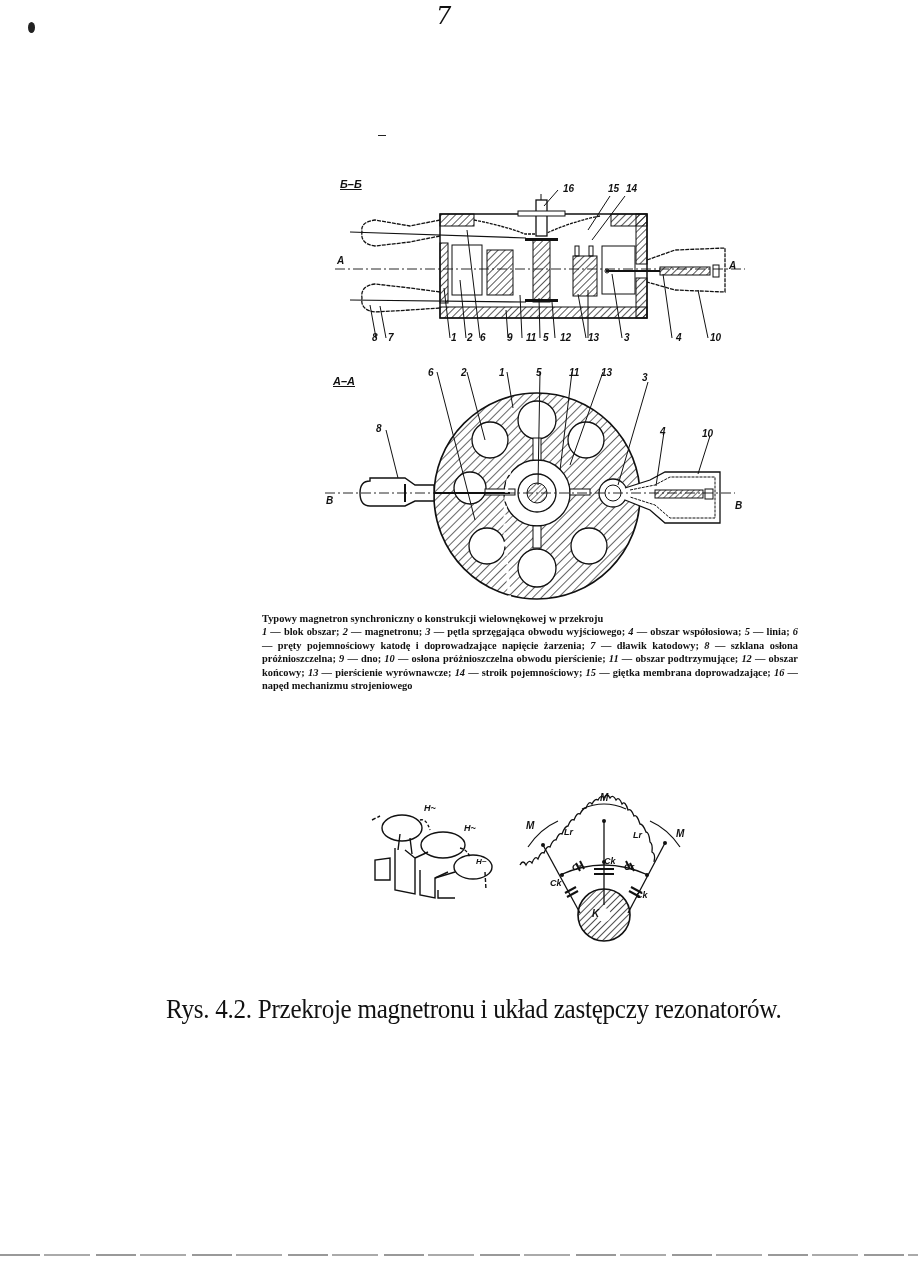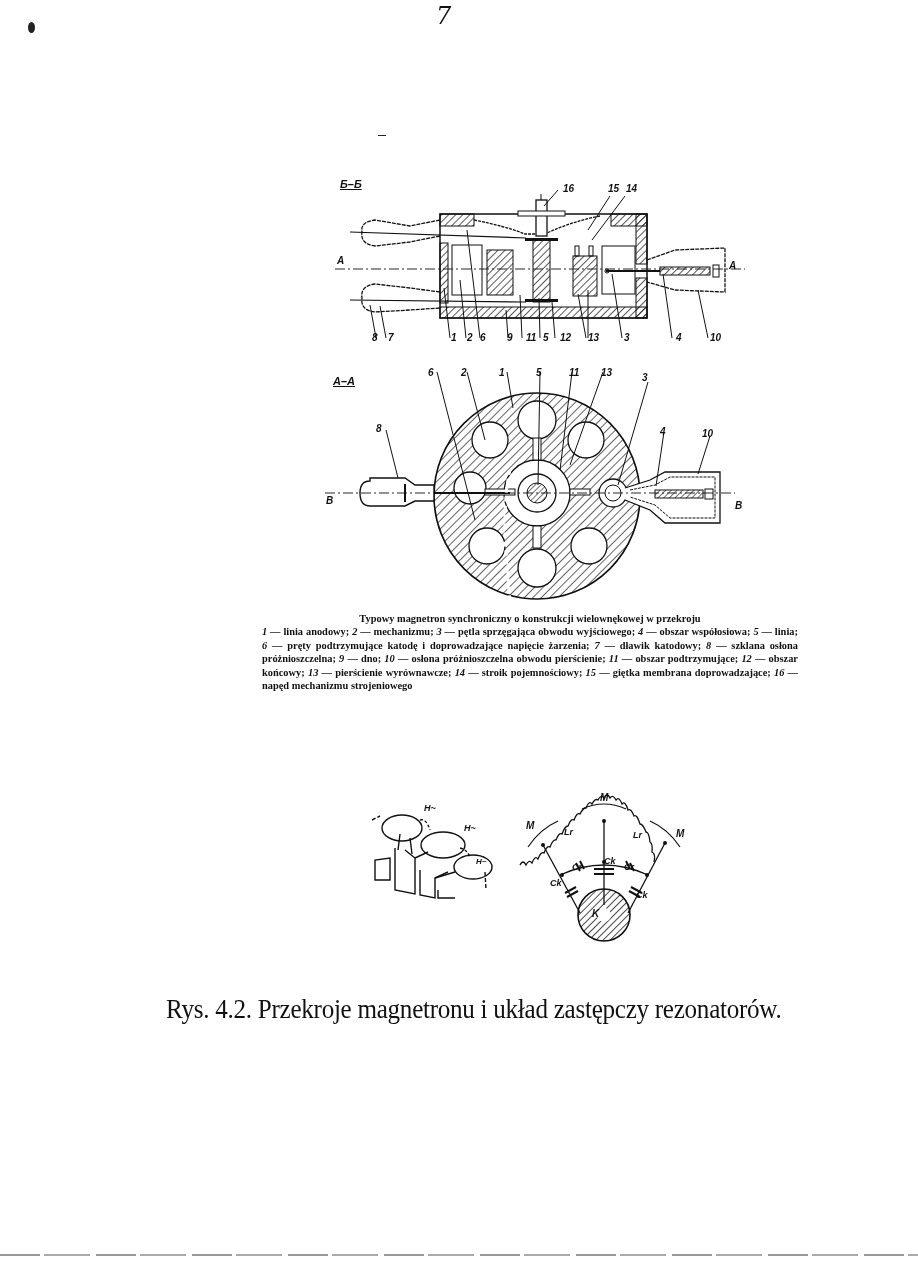--- a/index.html
+++ b/index.html
@@ -2,21 +2,21 @@
 <html><head>
 <meta charset="utf-8">
 <style>
   html, body { margin:0; padding:0; }
   body { width:918px; height:1264px; background:#ffffff; position:relative; overflow:hidden; font-family:"Liberation Serif", serif; color:#111; }
   .abs { position:absolute; }
   .page-num { left:436px; top:2px; font-size:24px; font-family:"DejaVu Serif", serif; font-style:italic; }
   .lbl { position:absolute; font-family:"Liberation Sans", sans-serif; font-style:italic; font-weight:bold; font-size:10px; color:#111; }
   .section-lbl { position:absolute; font-family:"Liberation Sans", sans-serif; font-style:italic; font-weight:bold; font-size:11px; text-decoration:underline; }
   .legend { left:262px; top:612px; width:536px; font-size:10.4px; line-height:13.4px; font-weight:bold; text-align:justify; }
-  .legend .title { text-align:center; display:block; }
+  .legend .title { display:block; }
   .legend i { font-style:italic; }
   .caption { left:166px; top:994px; font-size:27px; letter-spacing:-0.3px; font-family:"Liberation Serif", serif; transform:scaleX(0.93); transform-origin:left top; white-space:nowrap; }
   .speck { position:absolute; background:#222; border-radius:50%; }
   .footer-line { position:absolute; left:0; top:1254px; width:918px; height:2px; background:repeating-linear-gradient(90deg,#999 0 40px,#fff 40px 44px,#aaa 44px 90px,#fff 90px 96px); }
   svg { position:absolute; overflow:visible; }
 </style>
 </head>
 <body>
 
 <div class="abs page-num">7</div>
@@ -196,26 +196,26 @@
   <div class="lbl" style="left:376px;top:423px;">8</div>
   <div class="lbl" style="left:660px;top:426px;">4</div>
   <div class="lbl" style="left:702px;top:428px;">10</div>
   <div class="lbl" style="left:326px;top:495px;">B</div>
   <div class="lbl" style="left:735px;top:500px;">B</div>
 </div>
 
 <div class="abs legend">
   <span class="title">Typowy magnetron synchroniczny o konstrukcji wielownękowej w przekroju</span>
   <span>
-    <i>1</i><span> — </span><span>linia anodowy;</span>
-    <i>2</i><span> — </span><span>mechanizmu;</span>
+    <i>1</i><span> — </span><span>blok obszar;</span>
+    <i>2</i><span> — </span><span>magnetronu;</span>
     <i>3</i><span> — </span><span>pętla sprzęgająca obwodu wyjściowego;</span>
     <i>4</i><span> — </span><span>obszar współosiowa;</span>
     <i>5</i><span> — </span><span>linia;</span>
-    <i>6</i><span> — </span><span>pręty podtrzymujące katodę i doprowadzające napięcie żarzenia;</span>
+    <i>6</i><span> — </span><span>pręty pojemnościowy katodę i doprowadzające napięcie żarzenia;</span>
     <i>7</i><span> — </span><span>dławik katodowy;</span>
     <i>8</i><span> — </span><span>szklana osłona próżnioszczelna;</span>
     <i>9</i><span> — </span><span>dno;</span>
     <i>10</i><span> — </span><span>osłona próżnioszczelna obwodu pierścienie;</span>
     <i>11</i><span> — </span><span>obszar podtrzymujące;</span>
     <i>12</i><span> — </span><span>obszar końcowy;</span>
     <i>13</i><span> — </span><span>pierścienie wyrównawcze;</span>
     <i>14</i><span> — </span><span>stroik pojemnościowy;</span>
     <i>15</i><span> — </span><span>giętka membrana doprowadzające;</span>
     <i>16</i><span> — </span><span>napęd mechanizmu strojeniowego</span>

